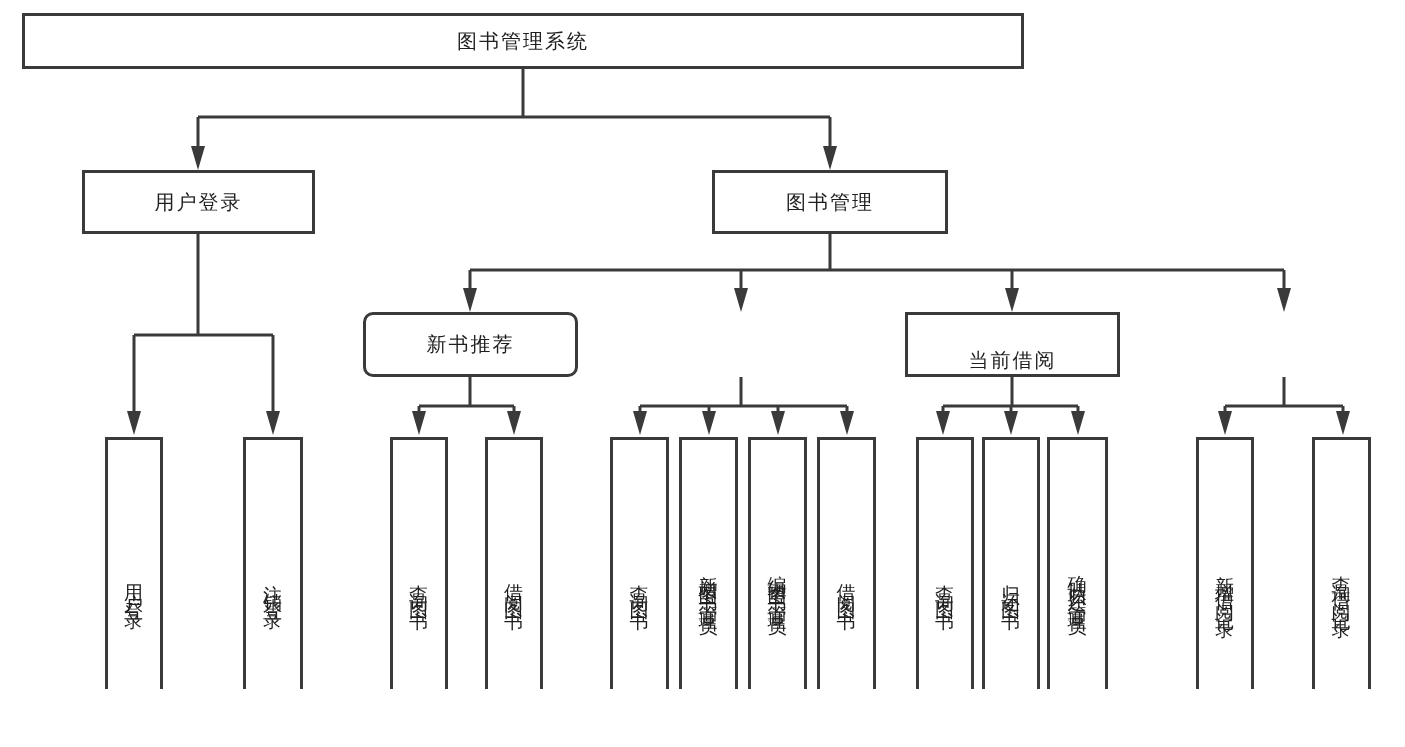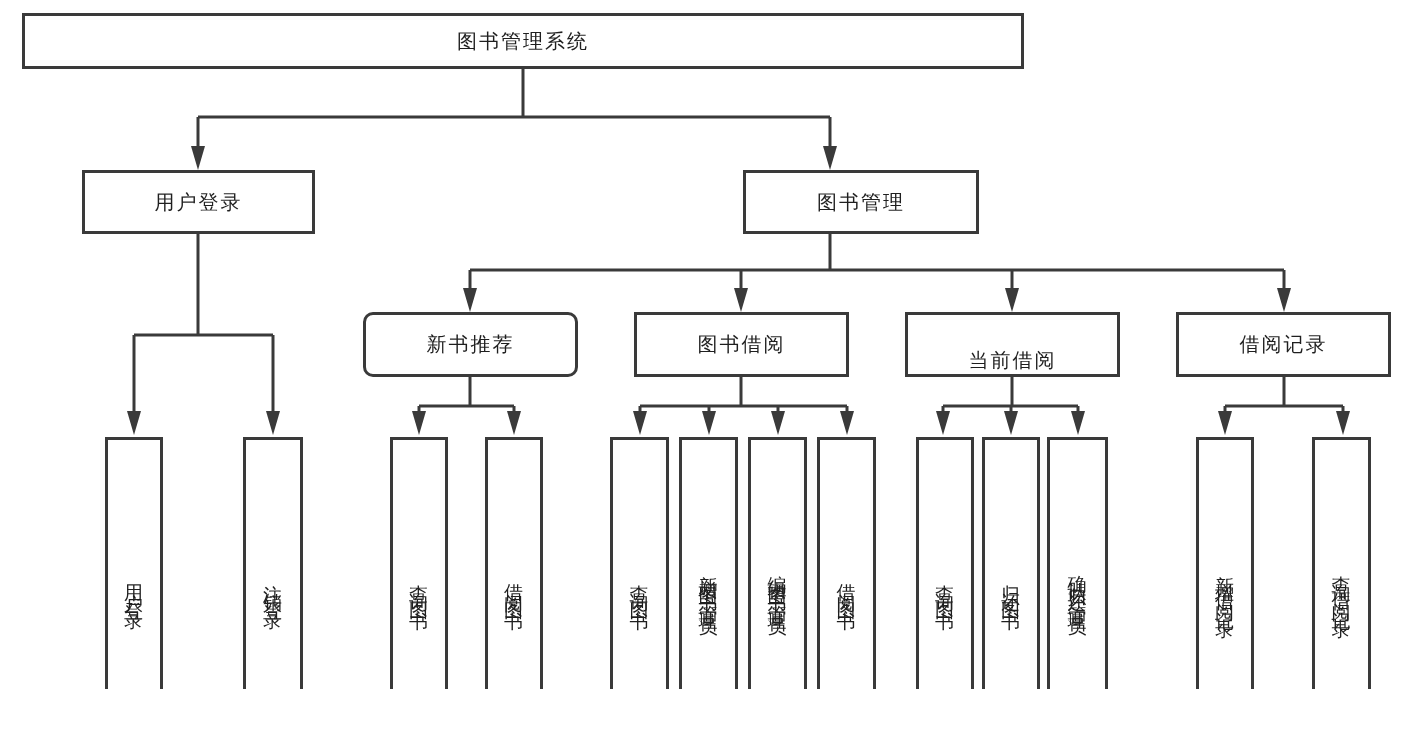--- a/index.html
+++ b/index.html
@@ -31,21 +31,21 @@
     justify-content: center;
     color: #1f1f1f;
   }
   .h-label {
     font-size: 20px;
     letter-spacing: 2px;
     white-space: nowrap;
   }
   .root-box   { left: 22px;  top: 13px;  width: 1002px; height: 56px; }
   .lvl2-a     { left: 82px;  top: 170px; width: 233px;  height: 64px; }
-  .lvl2-b     { left: 712px; top: 170px; width: 236px;  height: 64px; margin-left: 31px; }
+  .lvl2-b     { left: 712px; top: 170px; width: 236px;  height: 64px; }
   .lvl3       { top: 312px;  width: 215px; height: 65px; }
   .leaf {
     top: 437px;
     width: 58px;
     height: 299px;
   }
   .leaf .v-label {
     writing-mode: vertical-rl;
     text-orientation: mixed;
     font-size: 19px;
@@ -117,28 +117,22 @@
   <div class="box lvl2-a">
     <span class="h-label">用户登录</span>
   </div>
   <div class="box lvl2-b">
     <span class="h-label">图书管理</span>
   </div>
 
   <div class="box lvl3" style="left:363px;border-radius:10px;">
     <span class="h-label">新书推荐</span>
   </div>
-  <div class="box lvl3" style="left:634px;">
-    <span class="h-label">图书借阅</span>
-  </div>
   <div class="box lvl3" style="left:905px;align-items:flex-end;">
     <span class="h-label">当前借阅</span>
-  </div>
-  <div class="box lvl3" style="left:1176px;">
-    <span class="h-label">借阅记录</span>
   </div>
 
   <div class="box leaf" style="left:105px;">
     <span class="v-label">用户登录</span>
   </div>
   <div class="box leaf" style="left:243px;width:60px;">
     <span class="v-label">注销登录</span>
   </div>
   <div class="box leaf" style="left:390px;">
     <span class="v-label">查询图书</span>

